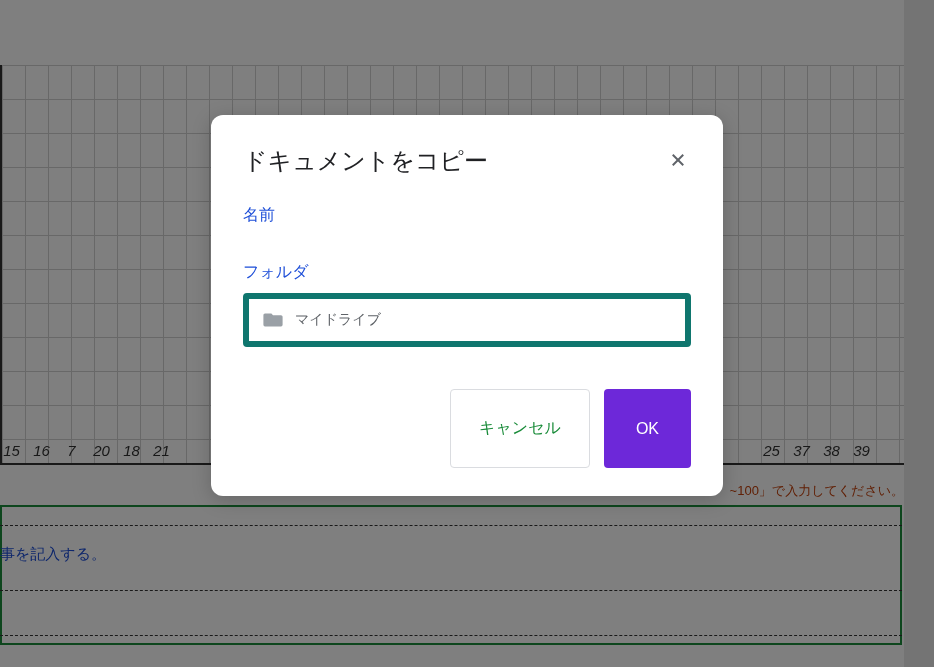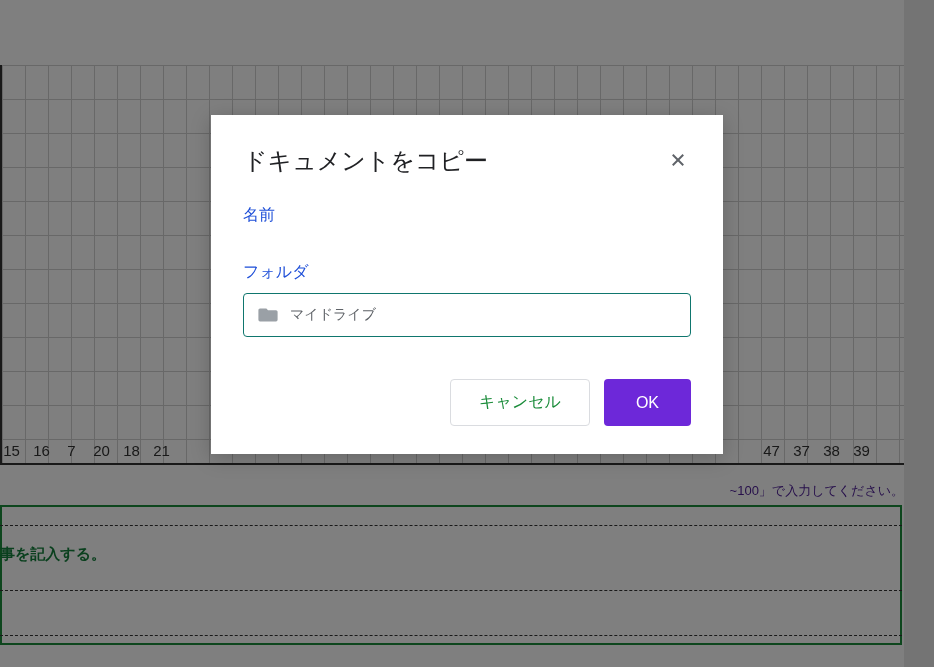--- a/index.html
+++ b/index.html
@@ -48,47 +48,48 @@
       font-size: 15px;
       color: #333;
       font-weight: 500;
     }
     
     .bg-numbers span {
       display: inline-block;
       width: 23px;
       text-align: center;
       margin-right: 7px;
+      font-style: italic;
     }
     
     .bg-text-right {
       position: absolute;
       top: 482px;
       right: 30px;
       font-size: 13px;
-      color: #4c1d95;
+      color: #c2410c;
     }
     
     .bg-green-border {
       position: absolute;
       top: 505px;
       left: 0;
       width: 902px;
       height: 140px;
       border: 2px solid #1a8c3a;
       background: #fff;
     }
     
     .bg-instruction {
       position: absolute;
       top: 545px;
       left: 0;
       font-size: 15px;
-      color: #15803d;
-      font-weight: 700;
+      color: #1d4ed8;
+      font-weight: 400;
     }
     
     .bg-dashed-line {
       position: absolute;
       left: 0;
       width: 902px;
       border-top: 1px dashed #333;
     }
     
     .bg-dashed-1 { top: 525px; }
@@ -112,21 +113,21 @@
       height: 100%;
       background: rgba(0, 0, 0, 0.5);
     }
     
     .modal {
       position: absolute;
       top: 115px;
       left: 211px;
       width: 512px;
       background: #fff;
-      border-radius: 0;
+      border-radius: 12px;
       padding: 30px 32px 28px 32px;
       box-shadow: 0 4px 20px rgba(0, 0, 0, 0.2);
     }
     
     .modal-header {
       display: flex;
       justify-content: space-between;
       align-items: center;
       margin-bottom: 28px;
     }
@@ -197,21 +198,21 @@
     }
     
     .folder-section {
       margin-bottom: 42px;
       margin-top: 36px;
     }
     
     .folder-selector {
       width: 100%;
       padding: 12px 14px;
-      border: 1px solid #0f766e;
+      border: 6px solid #0f766e;
       border-radius: 4px;
       display: flex;
       align-items: center;
       gap: 12px;
       cursor: pointer;
       background: #fff;
     }
     
     .folder-icon {
       color: #9aa0a6;
@@ -228,21 +229,21 @@
       color: #5f6368;
     }
     
     .modal-footer {
       display: flex;
       justify-content: flex-end;
       gap: 14px;
     }
     
     .btn {
-      padding: 12px 28px;
+      padding: 28px 28px;
       font-size: 16px;
       border-radius: 4px;
       cursor: pointer;
       font-family: inherit;
       font-weight: 500;
     }
     
     .btn-cancel {
       background: #fff;
       border: 1px solid #dadce0;
@@ -263,21 +264,21 @@
   <div class="bg-grid"></div>
   <div class="bg-numbers">
     <span>15</span>
     <span>16</span>
     <span>7</span>
     <span>20</span>
     <span>18</span>
     <span>21</span>
   </div>
   <div class="bg-numbers" style="left: 760px;">
-    <span>47</span>
+    <span>25</span>
     <span>37</span>
     <span>38</span>
     <span>39</span>
   </div>
   <div class="bg-text-right">~100」で入力してください。</div>
   <div class="bg-green-border"></div>
   <div class="bg-dashed-line bg-dashed-1"></div>
   <div class="bg-dashed-line bg-dashed-2"></div>
   <div class="bg-dashed-line bg-dashed-3"></div>
   <div class="bg-instruction">事を記入する。</div>

